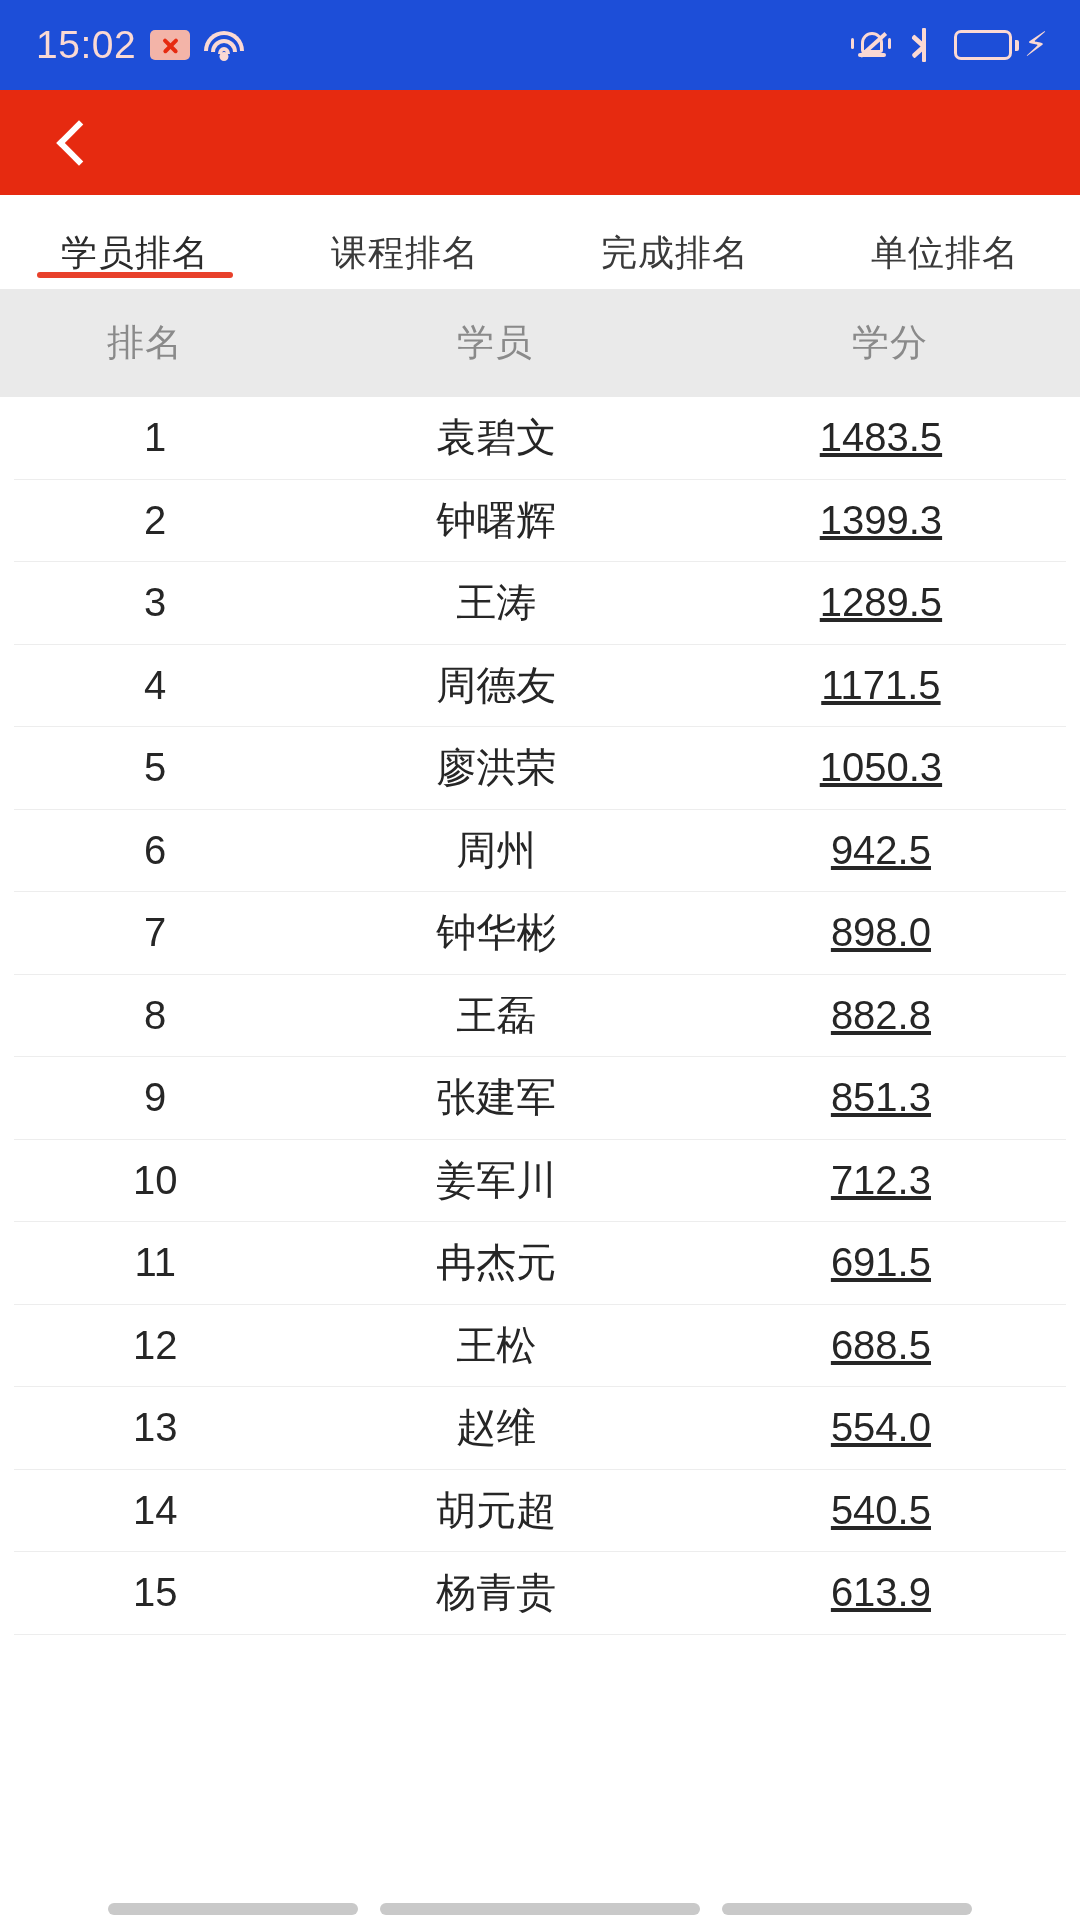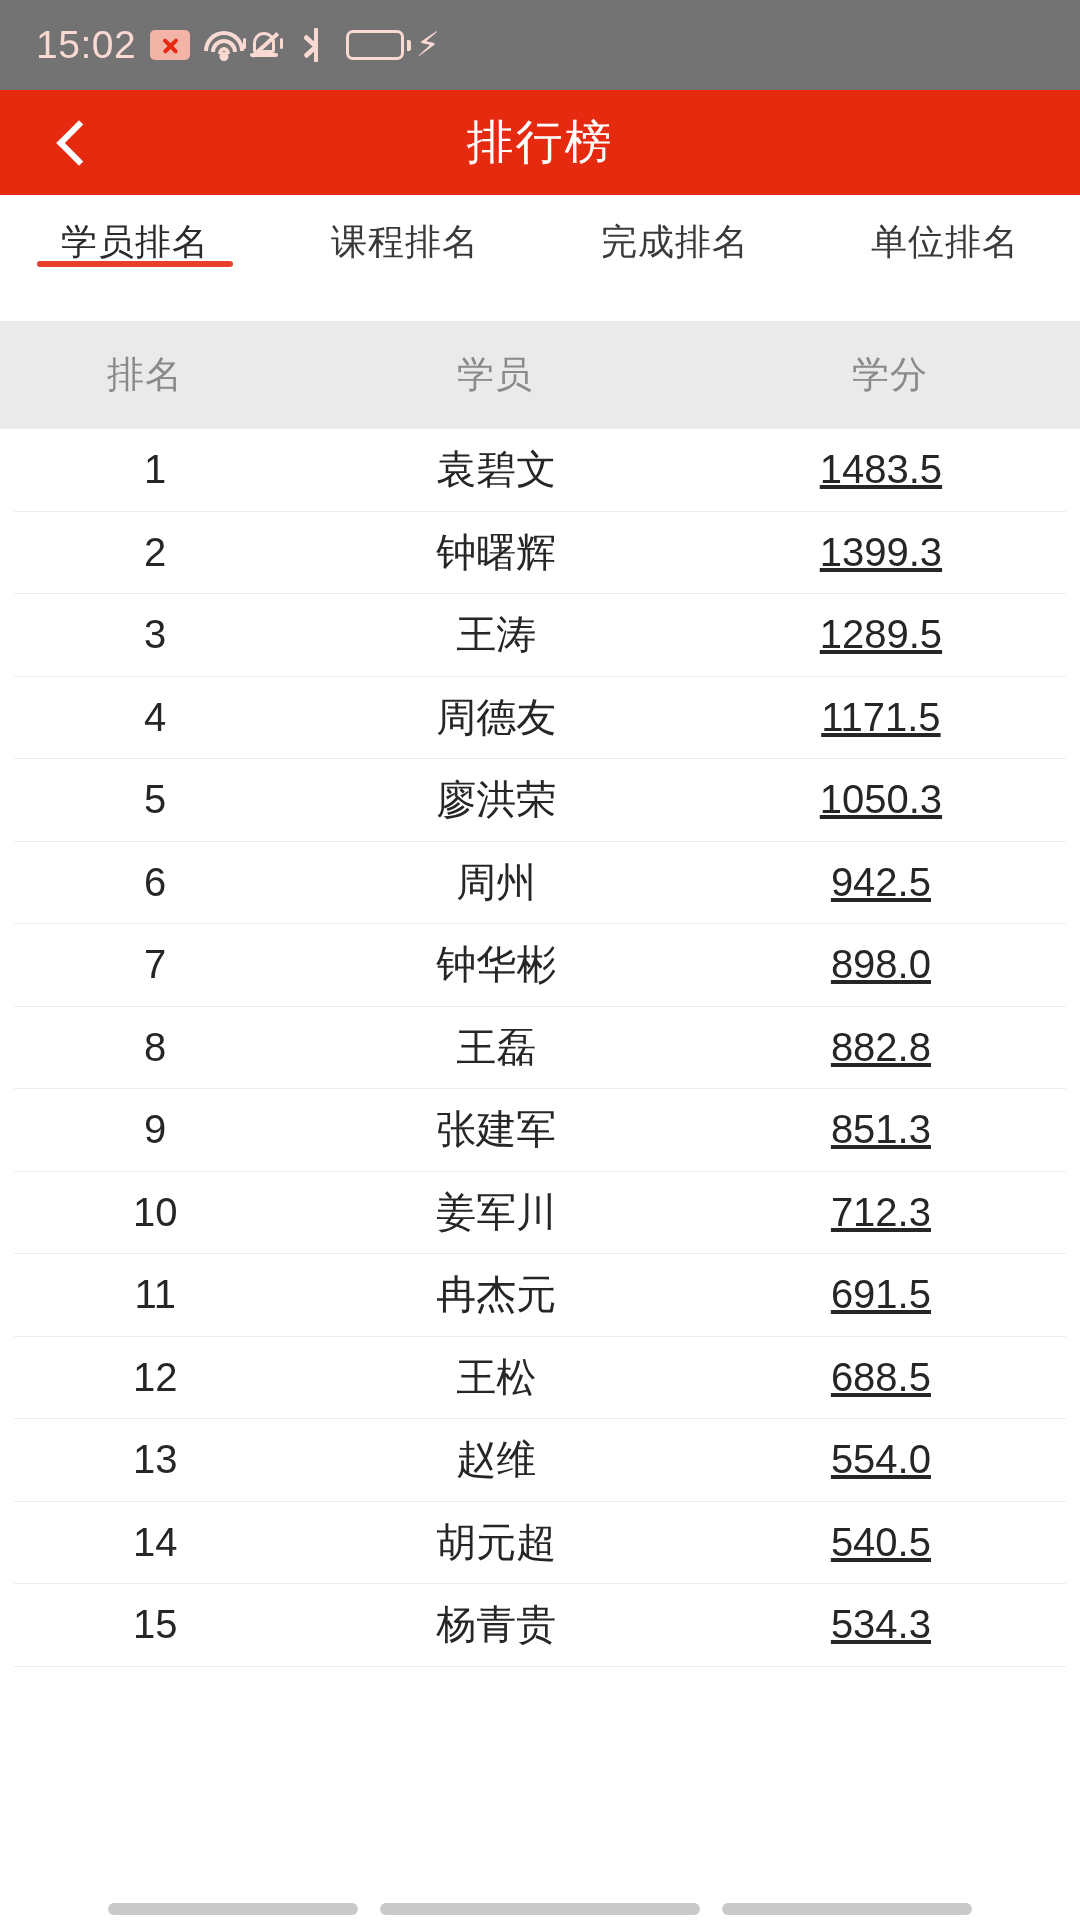--- a/index.html
+++ b/index.html
@@ -5,22 +5,22 @@
   * { margin:0; padding:0; box-sizing:border-box; }
   html, body {
     width:1080px; height:1920px;
     background:#ffffff;
     font-family:"Liberation Sans","DejaVu Sans",sans-serif;
     overflow:hidden;
   }
 
   
   #status-bar{
-    height:90px; background:#737373;
-    display:flex; align-items:center; justify-content:flex-start;
+    height:90px; background:#1d4ed8;
+    display:flex; align-items:center; justify-content:space-between;
     padding:0 36px;
   }
   .sb-left{ display:flex; align-items:center; gap:14px; }
   .sb-right{ display:flex; align-items:center; gap:18px; }
   #status-clock{
     color:#FBD9D3; font-size:39px; font-weight:400; letter-spacing:0.5px;
   }
   .sms-block{
     width:40px; height:30px; background:#F3B4A8; border-radius:5px;
     position:relative;
@@ -95,22 +95,22 @@
     border-left:6px solid #ffffff; border-bottom:6px solid #ffffff;
     transform:rotate(45deg); margin-left:8px;
   }
   #app-title{
     width:100%; text-align:center; color:#ffffff;
     font-size:47px; font-weight:400; letter-spacing:2px;
   }
 
   
   #tab-bar{
-    height:126px; background:#ffffff;
-    display:flex; align-items:flex-start;
+    height:94px; background:#ffffff;
+    display:flex; align-items:center;
   }
   .tab{
     flex:1; display:flex; flex-direction:column;
     align-items:center; justify-content:flex-start;
     padding-top:23px; position:relative;
   }
   .tab .label{ font-size:36px; color:#3a3a3a; letter-spacing:1px; }
   .tab.active .label{ color:#2b2b2b; }
   .tab .underline{
     position:absolute; bottom:0; height:6px; width:196px;
@@ -188,21 +188,20 @@
       <span class="batt-tip"></span>
       <span class="bolt">⚡</span>
     </span>
   </div>
 </div>
 
 <div id="app-bar">
   <div id="back-button">
     <span class="chev"></span>
   </div>
-  <div id="app-title">排行榜</div>
 </div>
 
 <div id="tab-bar">
   <div class="tab active">
     <span class="label">学员排名</span>
     <span class="underline"></span>
   </div>
   <div class="tab">
     <span class="label">课程排名</span>
     <span class="underline"></span>
@@ -290,21 +289,21 @@
       <div class="cell score c-score">554.0</div>
     </div>
     <div class="row">
       <div class="cell rank c-rank">14</div>
       <div class="cell name c-name">胡元超</div>
       <div class="cell score c-score">540.5</div>
     </div>
     <div class="row">
       <div class="cell rank c-rank">15</div>
       <div class="cell name c-name">杨青贵</div>
-      <div class="cell score c-score">534.3</div>
+      <div class="cell score c-score">613.9</div>
     </div>
   </div>
 
 <div id="nav-hint">
   <span class="bar b1"></span>
   <span class="bar b2"></span>
   <span class="bar b3"></span>
 </div>
 
 </body></html>

